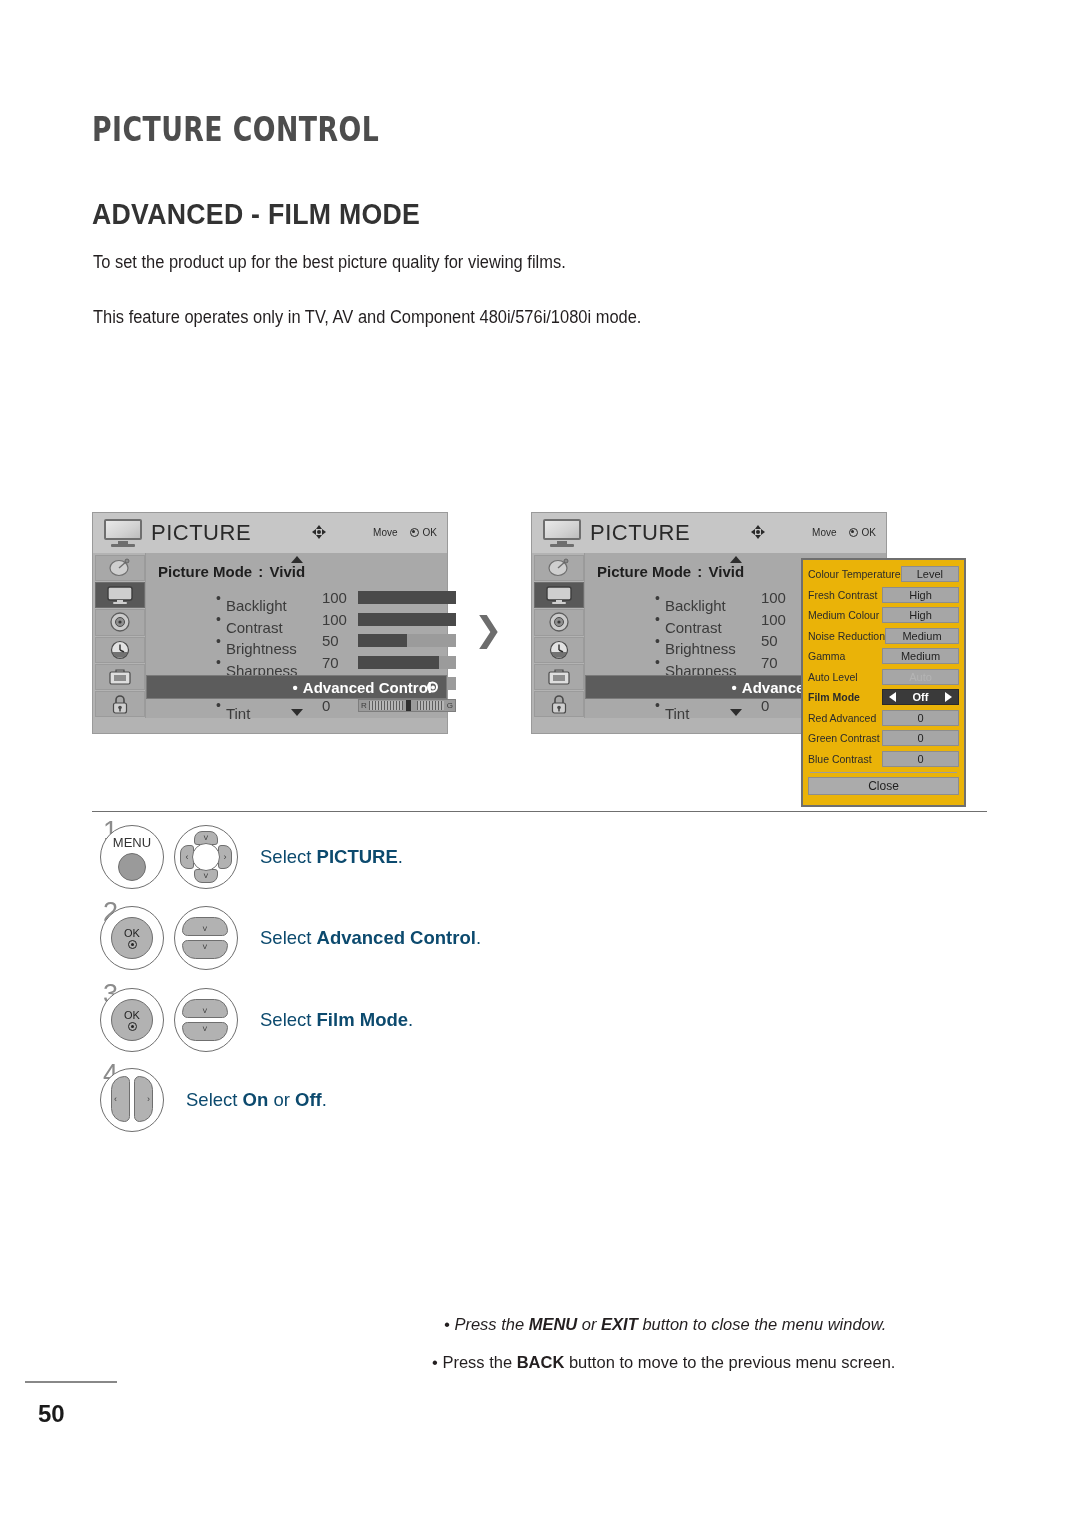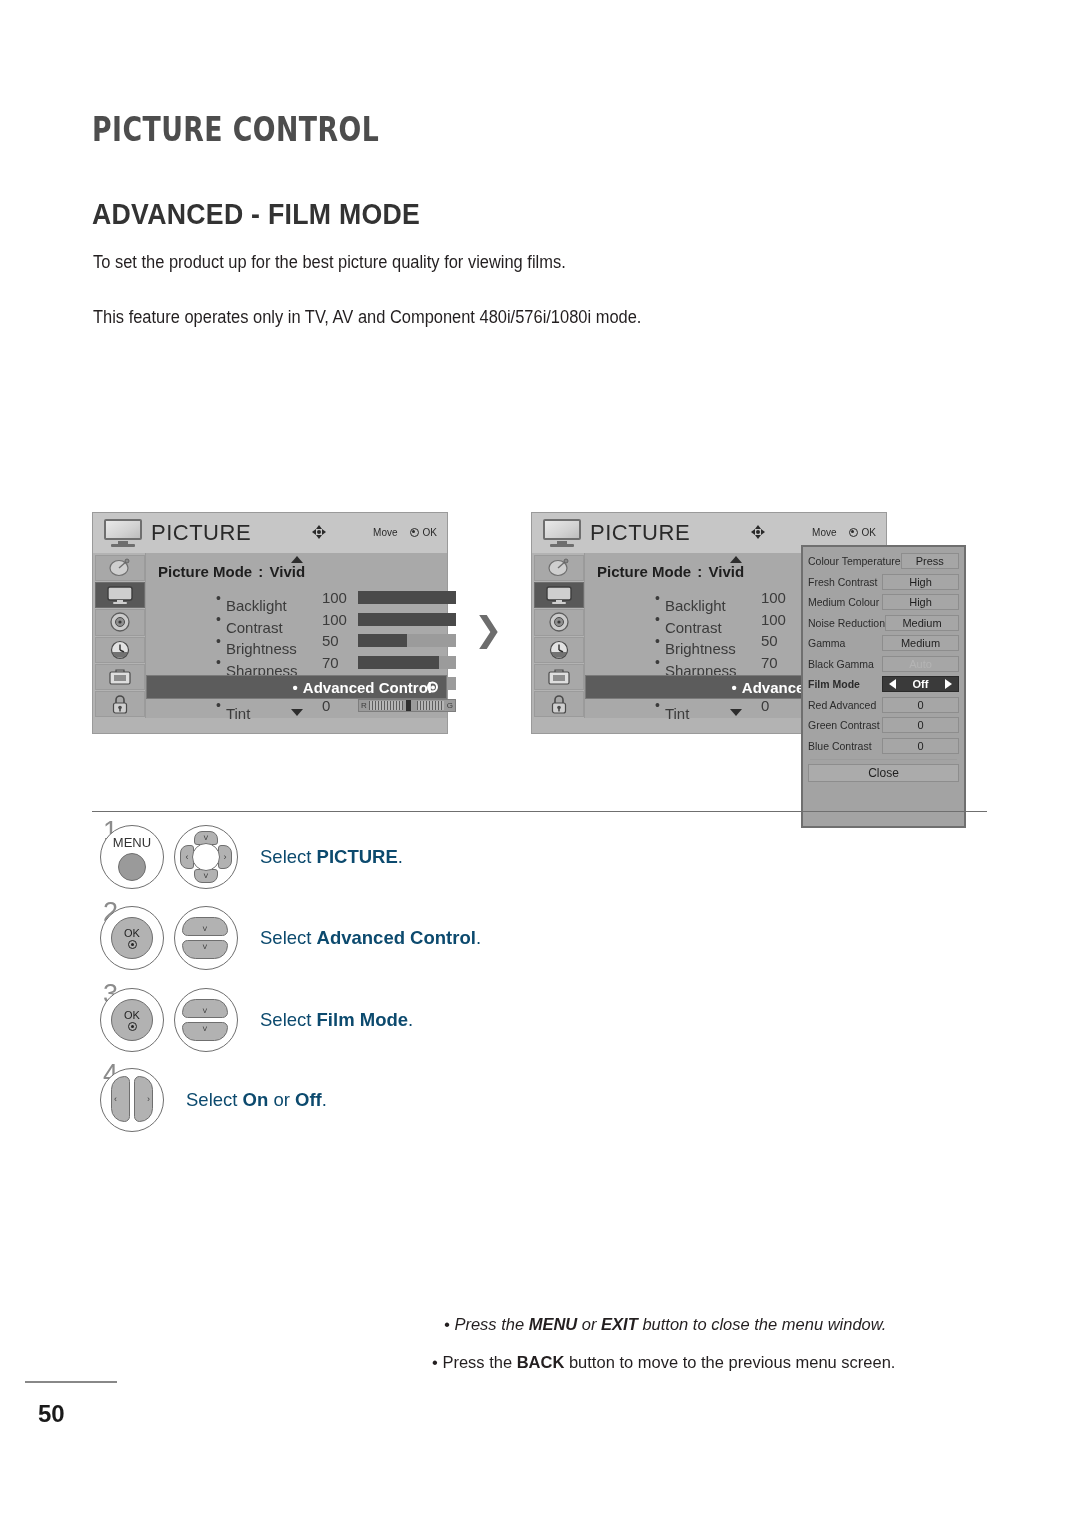--- a/index.html
+++ b/index.html
@@ -237,23 +237,23 @@
   .chevron-sep {
     position: absolute; left: 474px; top: 612px;
     font-size: 34px; color: #6d6d6d;
     font-family: "DejaVu Sans", sans-serif;
     line-height: 1;
   }
 
   
   .adv-popup {
     position: absolute;
-    left: 801px; top: 545px;
-    width: 165px; height: 283px;
-    background: #a3a3a3;
+    left: 801px; top: 558px;
+    width: 165px; height: 249px;
+    background: #eab308;
     border: 2px solid #6f6f6f;
     box-sizing: border-box;
     padding: 4px 5px;
   }
   .adv-item {
     display: flex; align-items: center;
     height: 20.5px;
   }
   .adv-label {
     flex: 0 0 74px;
@@ -670,40 +670,40 @@
         </span>
       </div>
       <div class="arrow-dn-ind"></div>
     </div>
   </div>
 </div>
 
 <div class="adv-popup">
   <div class="adv-item">
     <span class="adv-label">Colour Temperature</span>
-    <span class="adv-value">Press</span>
+    <span class="adv-value">Level</span>
   </div>
   <div class="adv-item">
     <span class="adv-label">Fresh Contrast</span>
     <span class="adv-value">High</span>
   </div>
   <div class="adv-item">
     <span class="adv-label">Medium Colour</span>
     <span class="adv-value">High</span>
   </div>
   <div class="adv-item">
     <span class="adv-label">Noise Reduction</span>
     <span class="adv-value">Medium</span>
   </div>
   <div class="adv-item">
     <span class="adv-label">Gamma</span>
     <span class="adv-value">Medium</span>
   </div>
   <div class="adv-item">
-    <span class="adv-label">Black Gamma</span>
+    <span class="adv-label">Auto Level</span>
     <span class="adv-value disabled">Auto</span>
   </div>
   <div class="adv-item">
     <span class="adv-label bold">Film Mode</span>
     <span class="adv-value active">
       <span class="tri l"></span>
       <span>Off</span>
       <span class="tri r"></span>
     </span>
   </div>

